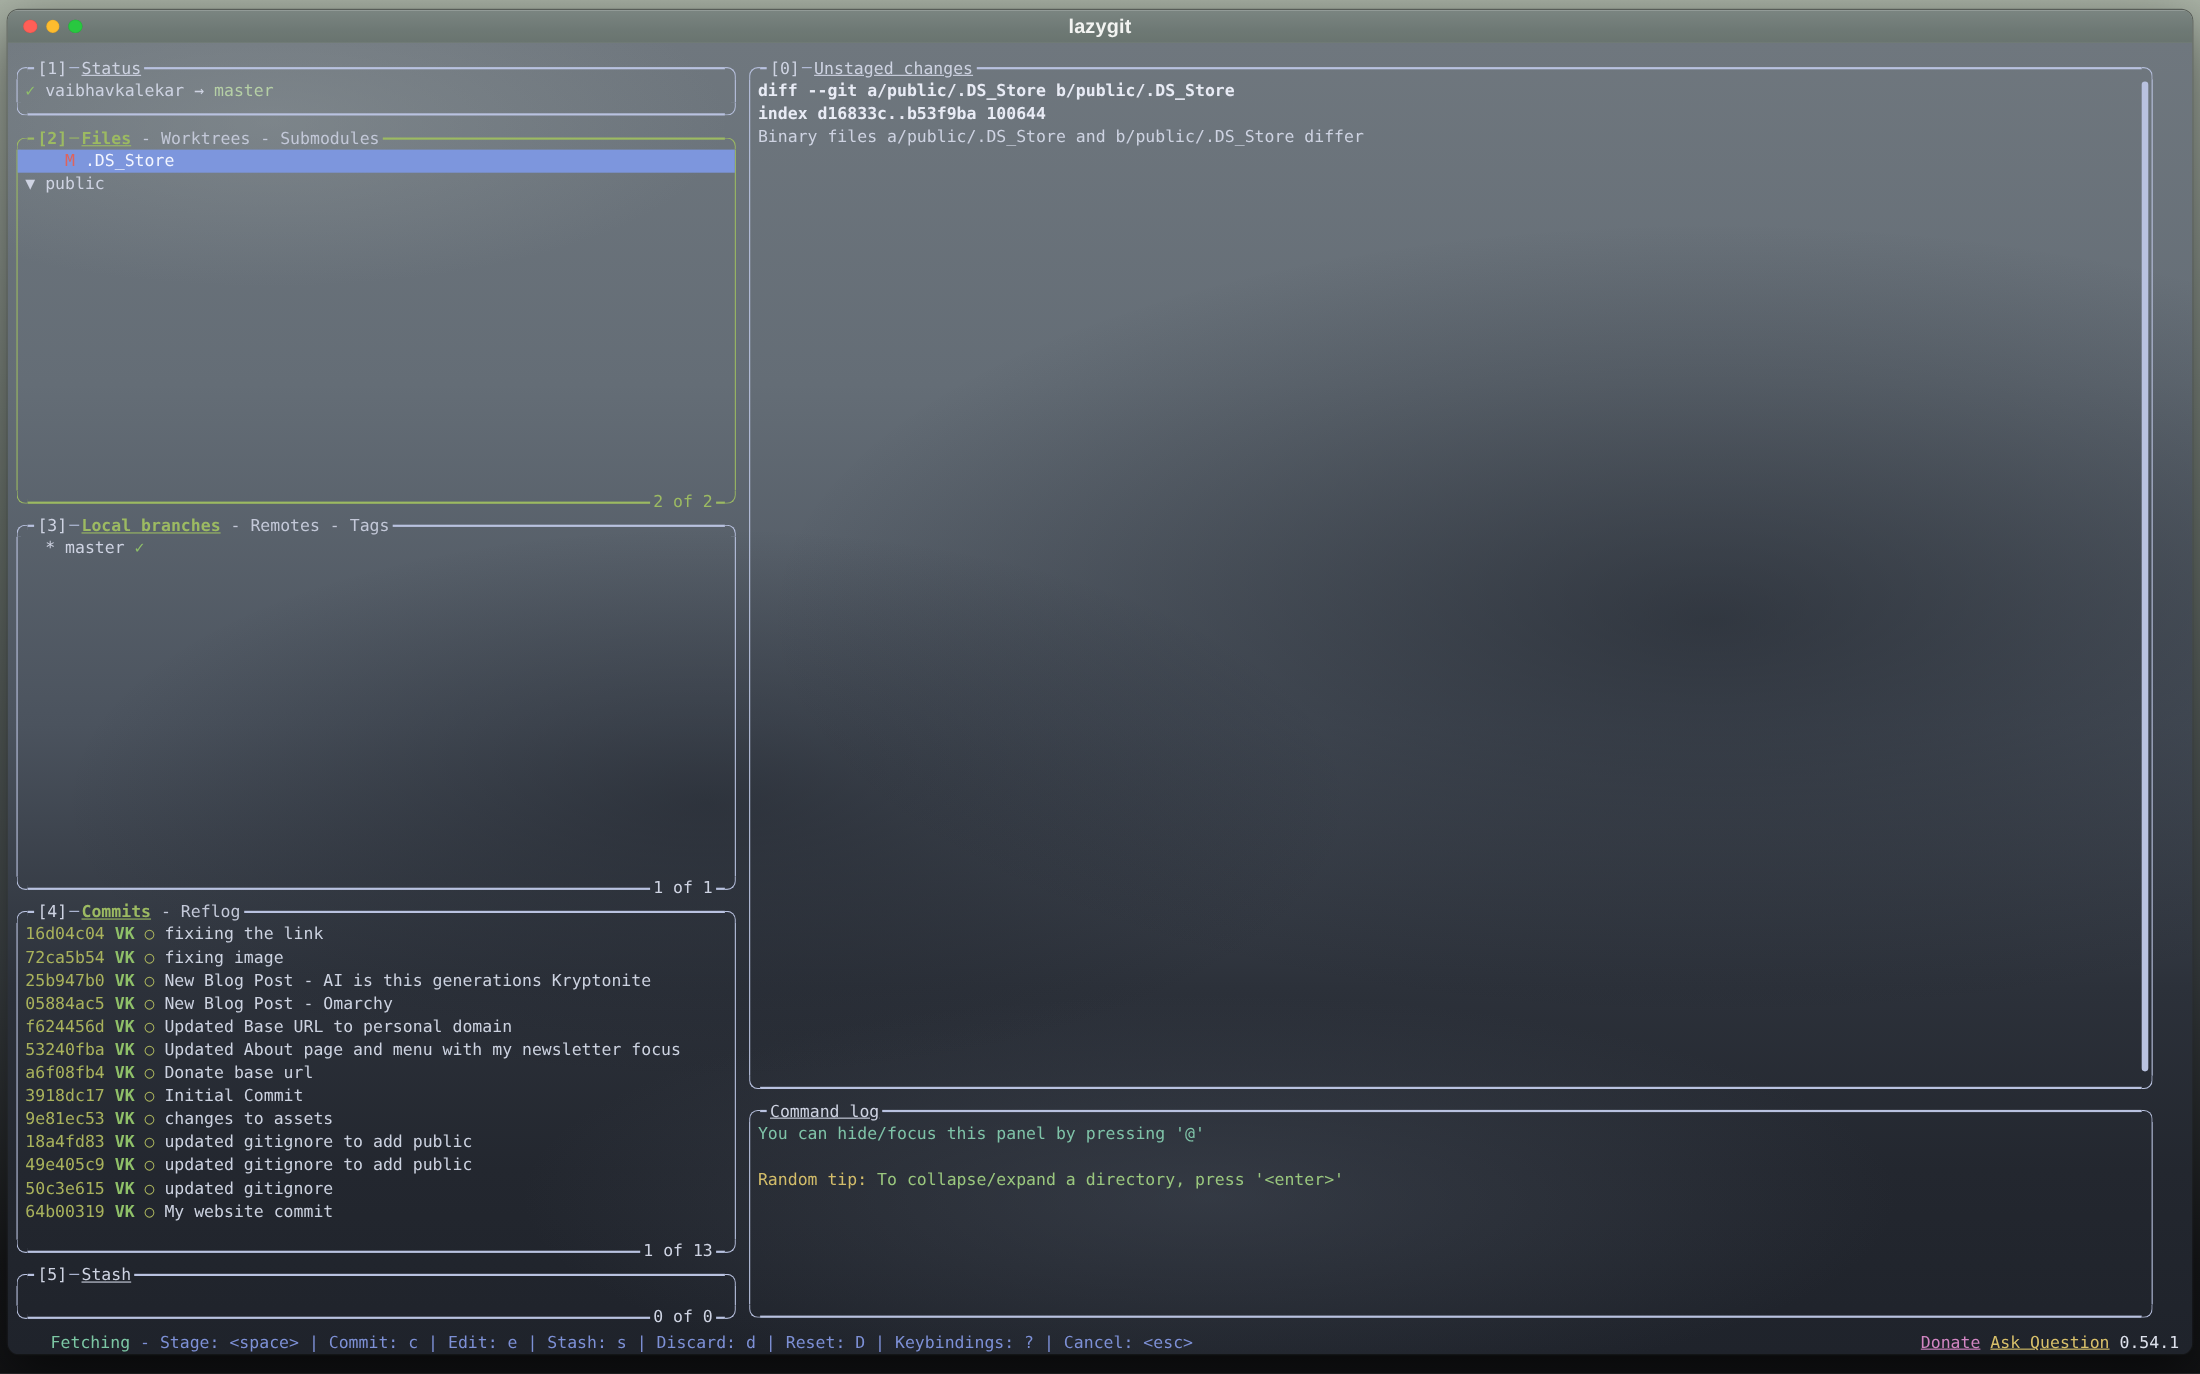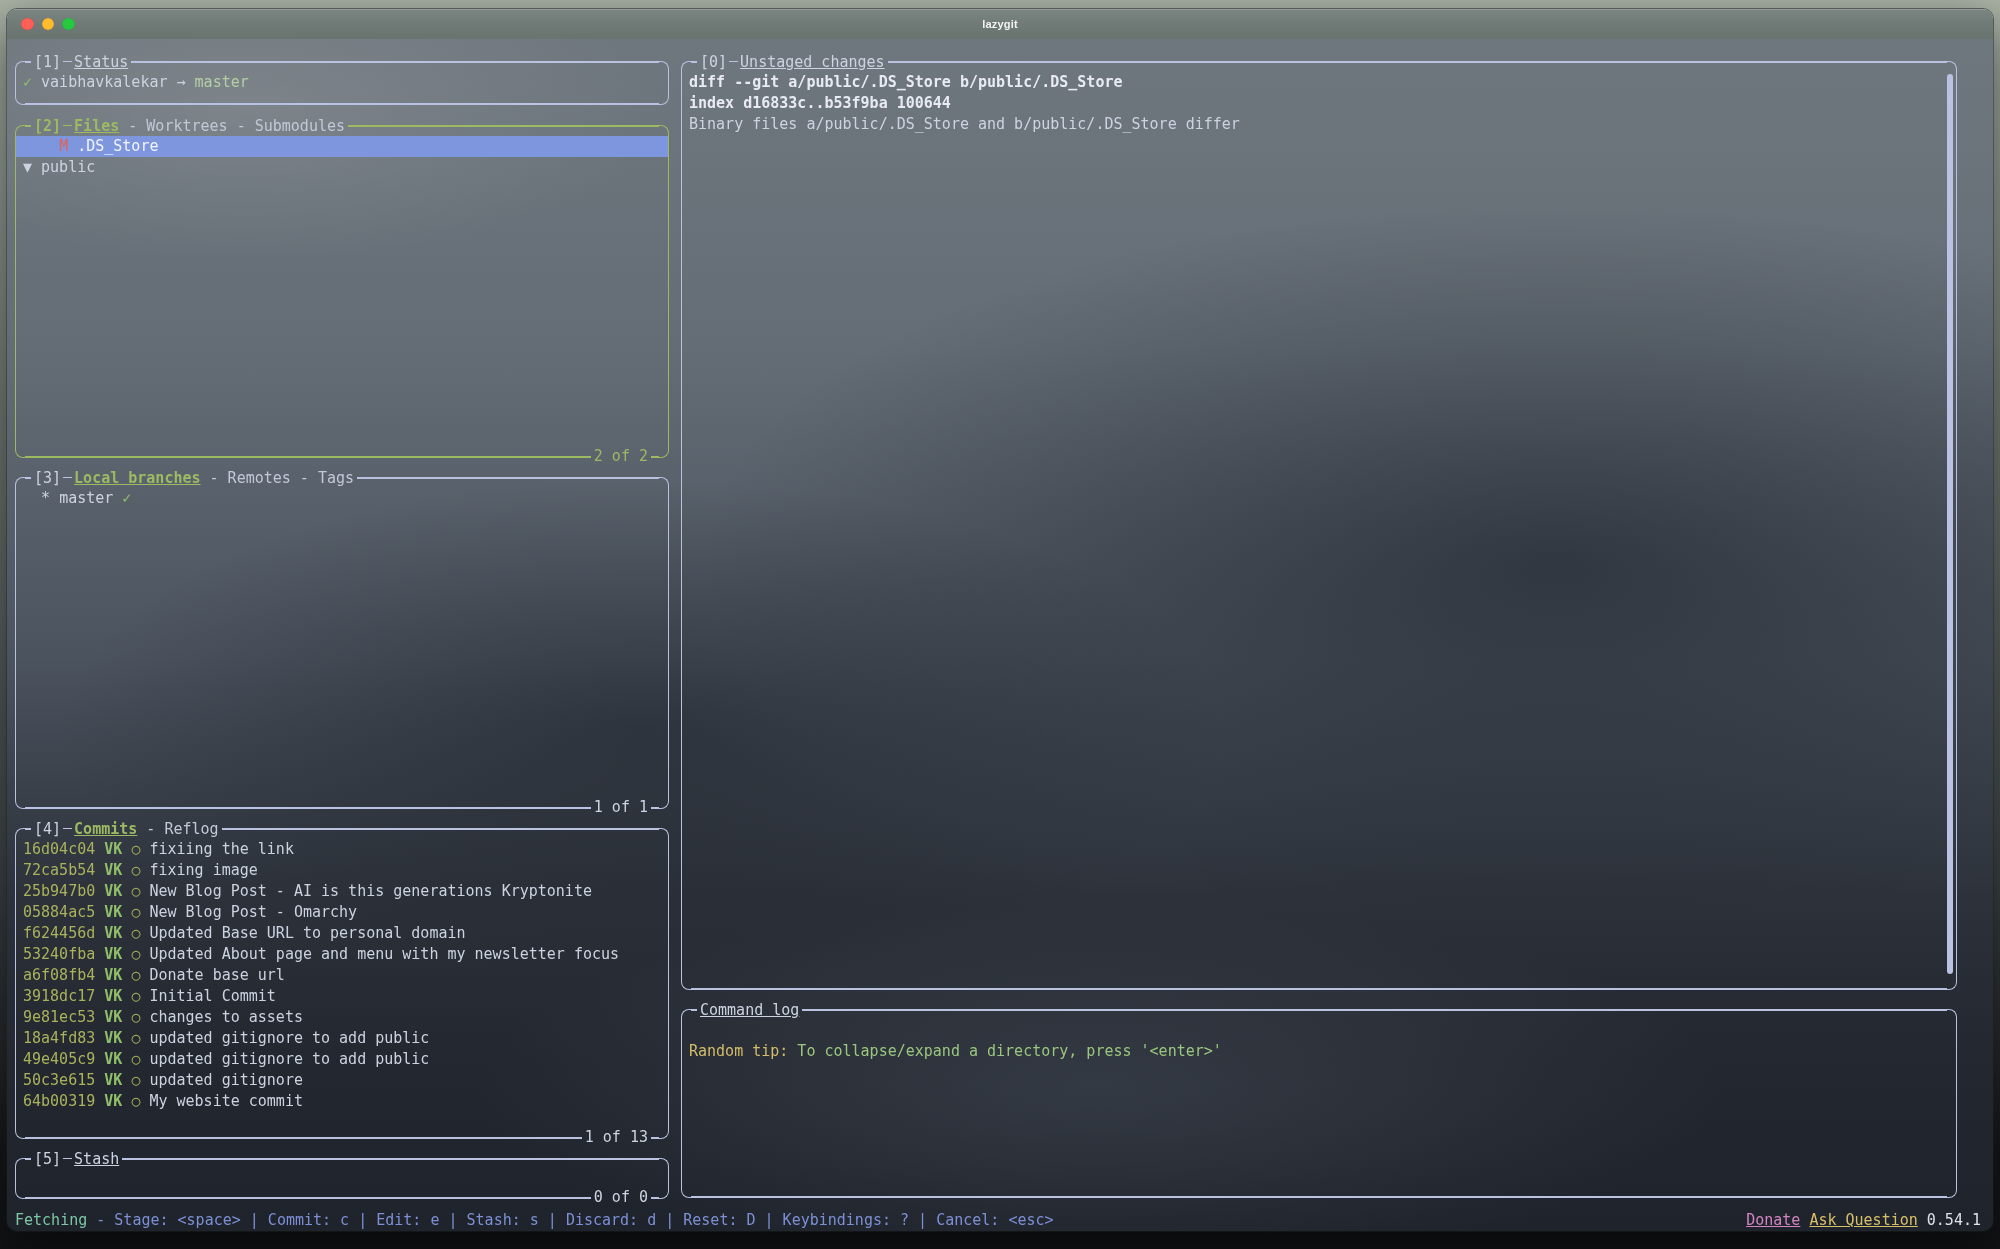--- a/index.html
+++ b/index.html
@@ -17,21 +17,21 @@
   }
   .titlebar{
     position:absolute; left:0; top:0; right:0; height:30px;
     background:linear-gradient(180deg,#7b8581 0%,#6e7975 60%,#69746f 100%);
     box-shadow:inset 0 1px 0 rgba(255,255,255,.18);
     display:flex; align-items:center;
   }
   .titlebar .title{
     position:absolute; left:0; right:0; text-align:center;
     font-family:"Liberation Sans", sans-serif; font-weight:bold;
-    font-size:11px; color:#f3f4f2; letter-spacing:.2px;
+    font-size:18px; color:#f3f4f2; letter-spacing:.2px;
   }
   .lights{ display:flex; gap:8px; margin-left:14px; z-index:2; }
   .light{ width:12.5px; height:12.5px; border-radius:50%; }
   .light.red{ background:#ff5f57; box-shadow:inset 0 0 1px rgba(0,0,0,.3);}
   .light.yellow{ background:#febc2e; box-shadow:inset 0 0 1px rgba(0,0,0,.3);}
   .light.green{ background:#28c840; box-shadow:inset 0 0 1px rgba(0,0,0,.3);}
   
   .term{
     position:absolute; left:0; top:30px; right:0; bottom:0;
     background:
@@ -96,21 +96,21 @@
   .p-stash{ height:60px; }
   .p-unstaged{ height:948px; }
   .p-cmdlog{ height:208px;justify-content:center; }
   .scroll-thumb{ position:absolute; right:3px; top:2px; bottom:4px; width:6px;
     background:#b9c2e0; border-radius:3px; }
   
   .statusbar{
     position:absolute; left:8px; right:12px; top:1168px; height:26px;
     display:flex; align-items:center; white-space:pre; font-size:15px;
   }
-  .sb-loader{ color:#7cc7a4; }
+  .sb-loader{ color:#7cc7a4;margin-left:31px; }
   .sb-keys{ color:#7d90d6; }
   .sb-right{ margin-left:auto; display:flex; align-items:center; white-space:pre; }
   .sb-donate{ color:#d285c2; text-decoration:underline; }
   .sb-ask{ color:#d8c06a; text-decoration:underline; }
   .sb-version{ color:#dde1ec; }
 </style>
 </head>
 <body>
 
 <div class="window">
@@ -277,20 +277,21 @@
 
       <div class="panel p-cmdlog">
         <div class="ptop">
           <span class="corner-tl"></span>
           <span class="hline w6"></span>
           <span class="ptitle"><span class="plabel">Command log</span></span>
           <span class="hline grow"></span>
           <span class="corner-tr"></span>
         </div>
         <div class="pbody">
+          <div class="row c-teal">You can hide/focus this panel by pressing '@'</div>
           <div class="row"></div>
           <div class="row"><span class="c-yellow">Random tip:</span><span class="c-tipgreen"> To collapse/expand a directory, press '&lt;enter&gt;'</span></div>
         </div>
         <div class="pbot">
           <span class="corner-bl"></span>
           <span class="hline grow"></span>
           <span class="corner-br"></span>
         </div>
       </div>
     </div>

